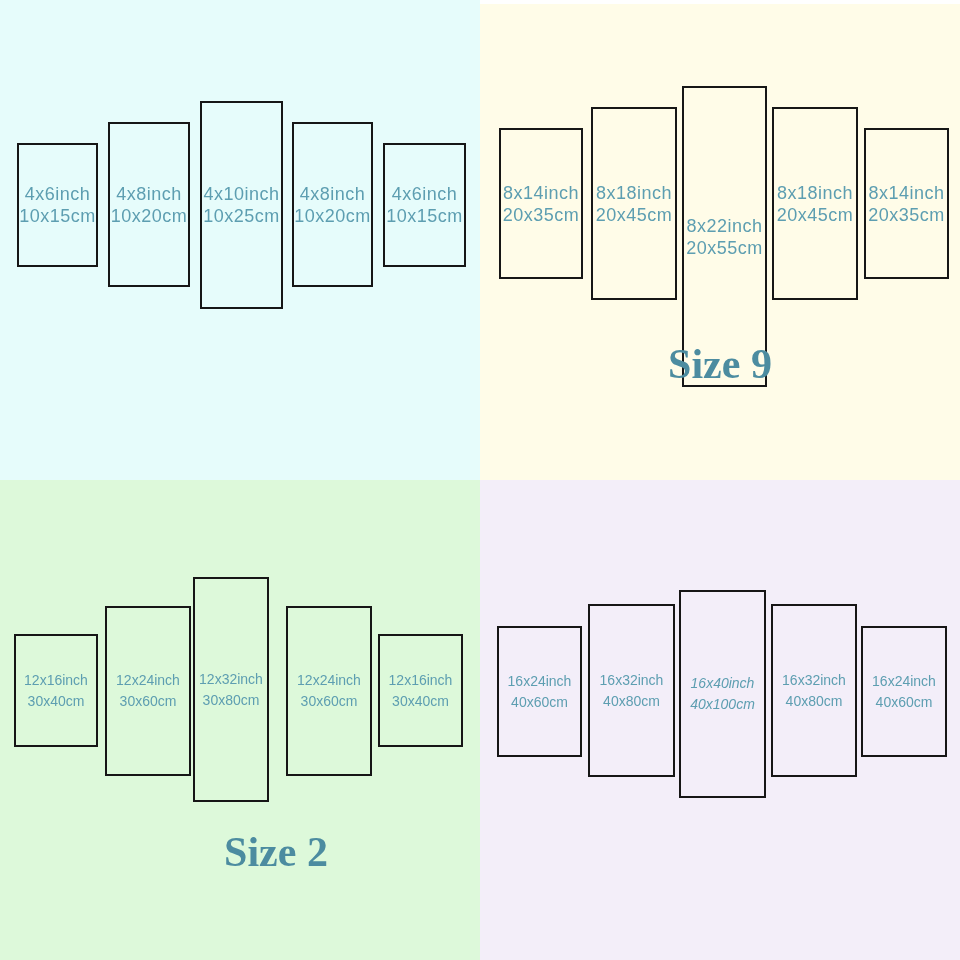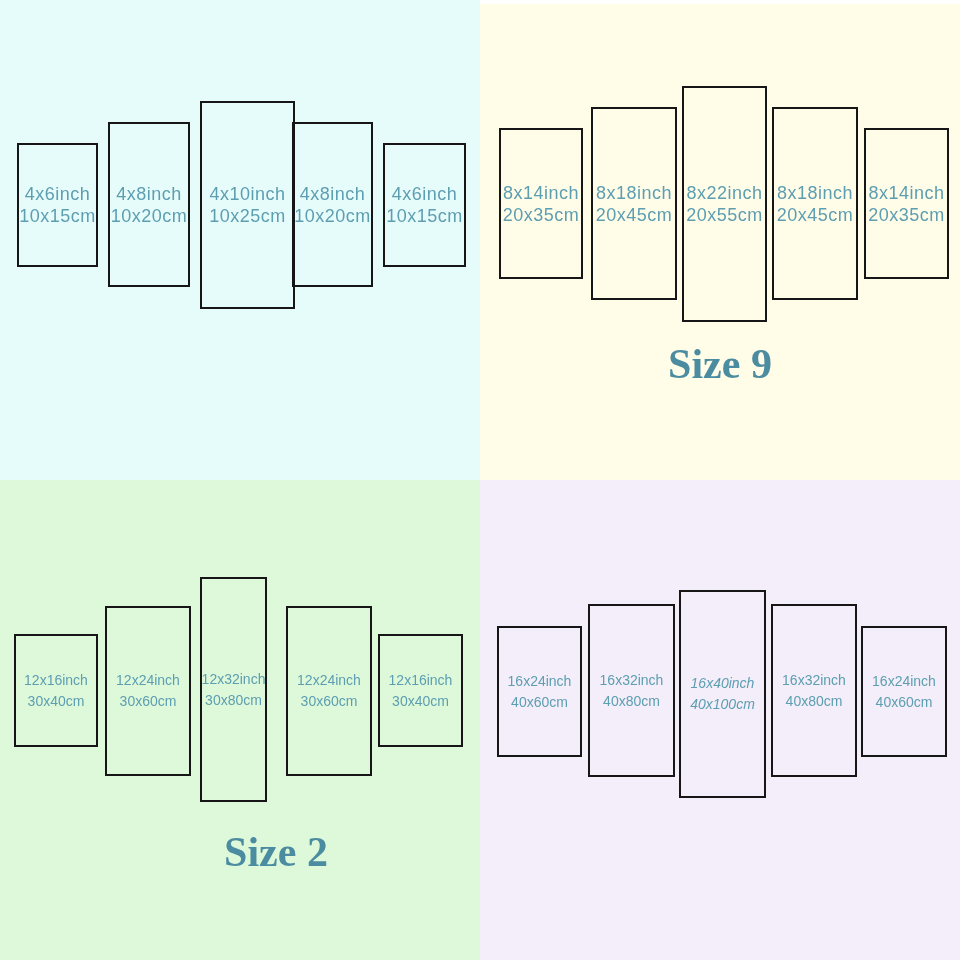--- a/index.html
+++ b/index.html
@@ -46,35 +46,35 @@
     font-size: 42px;
     line-height: 44px;
     color: #4c8ca0;
   }
   .top-q .title { top: 342px; }
   .bot-q .title { top: 350px; padding-left: 36px; }
 
   
   #q0 .p0 { left: 17px;  top: 143px; width: 81px; height: 124px; }
   #q0 .p1 { left: 108px; top: 122px; width: 82px; height: 165px; }
-  #q0 .p2 { left: 200px; top: 101px; width: 95px; height: 208px; }
+  #q0 .p2 { left: 200px; top: 101px; width: 83px; height: 208px; }
   #q0 .p3 { left: 292px; top: 122px; width: 81px; height: 165px; }
   #q0 .p4 { left: 383px; top: 143px; width: 83px; height: 124px; }
 
   
   #q1 .p0 { left: 19px;  top: 128px; width: 84px; height: 151px; }
   #q1 .p1 { left: 111px; top: 107px; width: 86px; height: 193px; }
-  #q1 .p2 { left: 202px; top: 86px;  width: 85px; height: 236px; }
+  #q1 .p2 { left: 202px; top: 86px;  width: 85px; height: 301px; }
   #q1 .p3 { left: 292px; top: 107px; width: 86px; height: 193px; }
   #q1 .p4 { left: 384px; top: 128px; width: 85px; height: 151px; }
 
   
   #q2 .p0 { left: 14px;  top: 154px; width: 84px; height: 113px; }
   #q2 .p1 { left: 105px; top: 126px; width: 86px; height: 170px; }
-  #q2 .p2 { left: 200px; top: 97px;  width: 67px; height: 225px; text-align: right; }
+  #q2 .p2 { left: 193px; top: 97px;  width: 76px; height: 225px; text-align: right; }
   #q2 .p3 { left: 286px; top: 126px; width: 86px; height: 170px; }
   #q2 .p4 { left: 378px; top: 154px; width: 85px; height: 113px; }
 
   
   #q3 .p0 { left: 17px;  top: 146px; width: 85px; height: 131px; }
   #q3 .p1 { left: 108px; top: 124px; width: 87px; height: 173px; }
   #q3 .p2 { left: 199px; top: 110px; width: 87px; height: 208px; font-style: italic; }
   #q3 .p3 { left: 291px; top: 124px; width: 86px; height: 173px; }
   #q3 .p4 { left: 381px; top: 146px; width: 86px; height: 131px; }
 </style>

